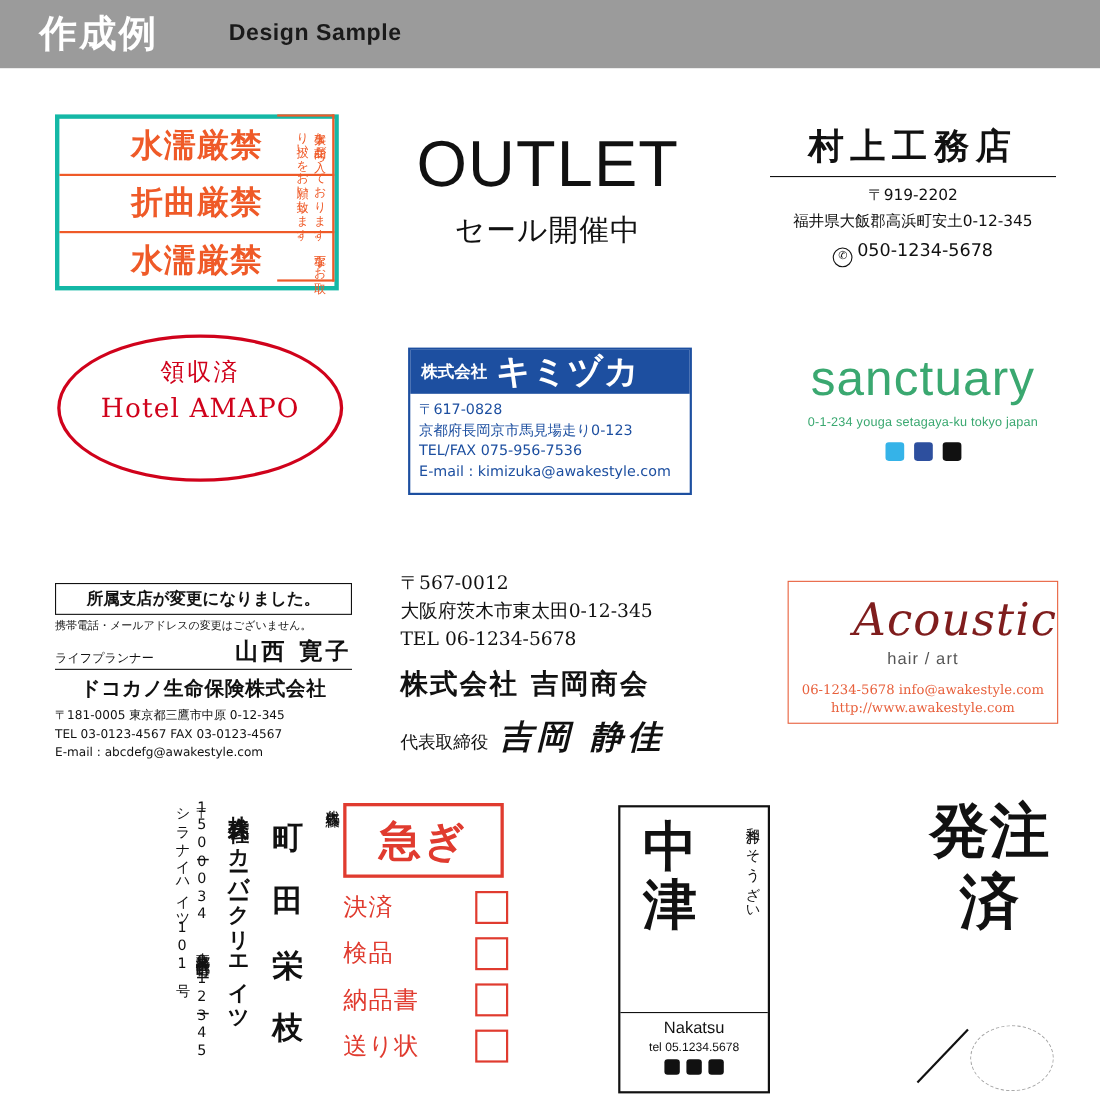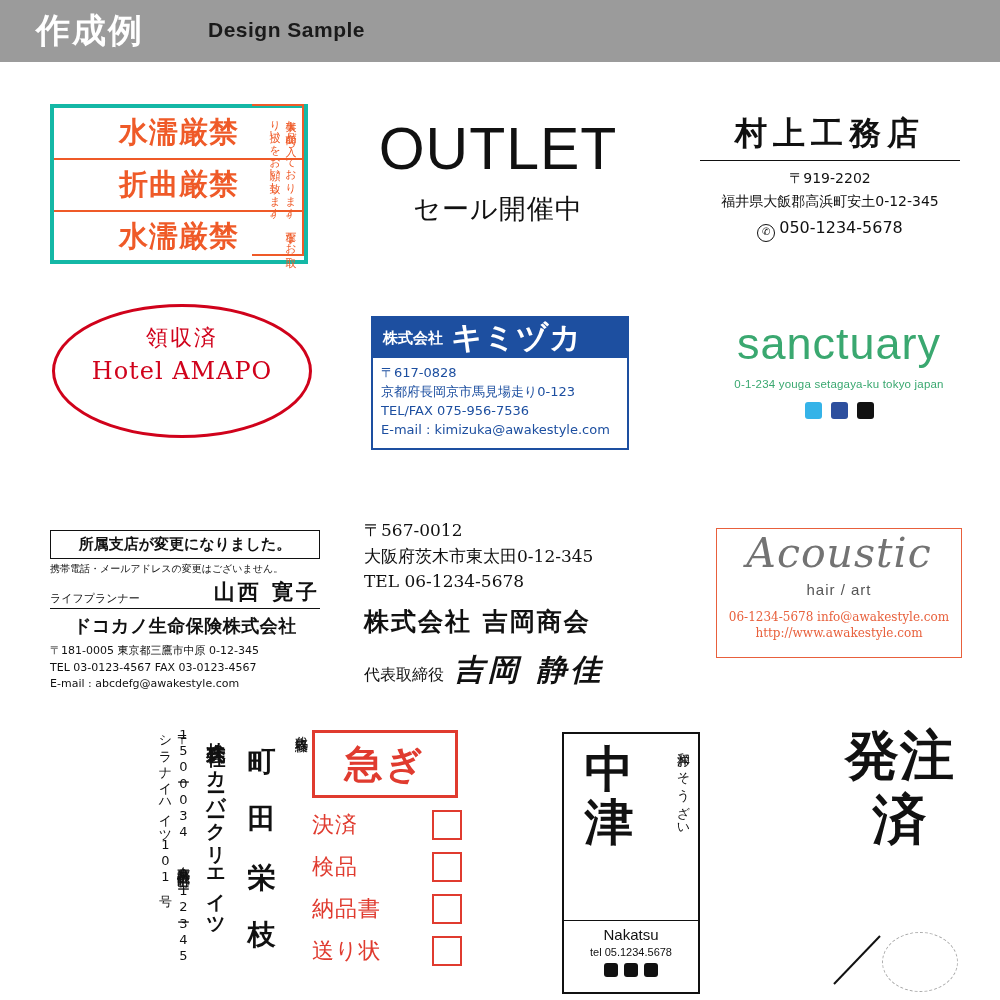--- a/index.html
+++ b/index.html
@@ -109,21 +109,21 @@
   
   #yoshioka{left:364px;top:518px;width:260px;}
   #yoshioka .a{font-family:"DejaVu Serif",serif;font-size:17px;color:#111;line-height:1.5;}
   #yoshioka .co{font-family:"DejaVu Serif",serif;font-weight:bold;font-size:25px;color:#111;margin-top:10px;letter-spacing:2px;}
   #yoshioka .pp{margin-top:12px;display:flex;align-items:baseline;}
   #yoshioka .pp .r{font-family:"DejaVu Serif",serif;font-size:16px;color:#111;}
   #yoshioka .pp .n{font-family:"DejaVu Serif",serif;font-weight:bold;font-size:30px;color:#111;margin-left:10px;letter-spacing:4px;font-style:italic;}
 
   
   #acoustic{left:716px;top:528px;width:244px;height:128px;border:1.6px solid #e8603c;}
-  #acoustic .logo{font-family:"DejaVu Serif",serif;font-size:41px;color:#737373;text-align:center;font-style:italic;letter-spacing:1px;}
+  #acoustic .logo{font-family:"DejaVu Serif",serif;font-size:41px;color:#7f1d1d;text-align:right;margin-top:10px;font-style:italic;letter-spacing:1px;}
   #acoustic .sub{font-family:"Liberation Sans",sans-serif;font-size:15px;color:#555;text-align:center;margin-top:4px;letter-spacing:1px;}
   #acoustic .c1{font-family:"DejaVu Serif",serif;font-size:12px;color:#e8603c;text-align:center;margin-top:12px;}
   #acoustic .c2{font-family:"DejaVu Serif",serif;font-size:12px;color:#e8603c;text-align:center;margin-top:2px;}
 
   
   #machida{left:60px;top:726px;width:250px;height:262px;}
   #machida .cols{display:flex;flex-direction:row-reverse;height:262px;align-items:flex-start;gap:12px;}
   #machida .c{font-family:"DejaVu Sans",sans-serif;color:#111;writing-mode:vertical-rl;text-orientation:upright;}
   #machida .c.title{font-size:13px;letter-spacing:1px;}
   #machida .c.name{font-family:"DejaVu Serif",serif;font-weight:bold;font-size:28px;letter-spacing:12px;}

